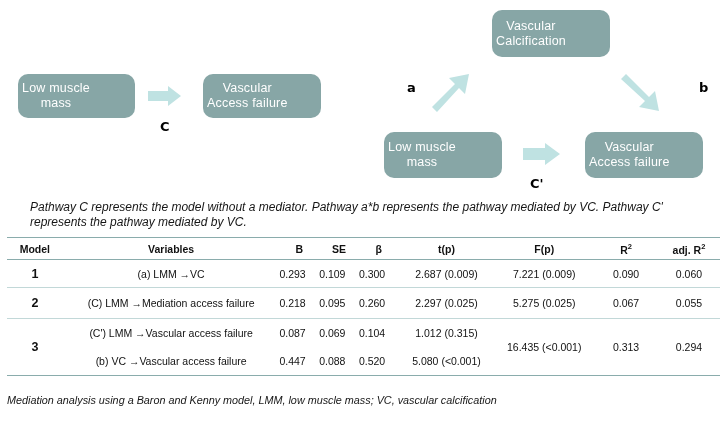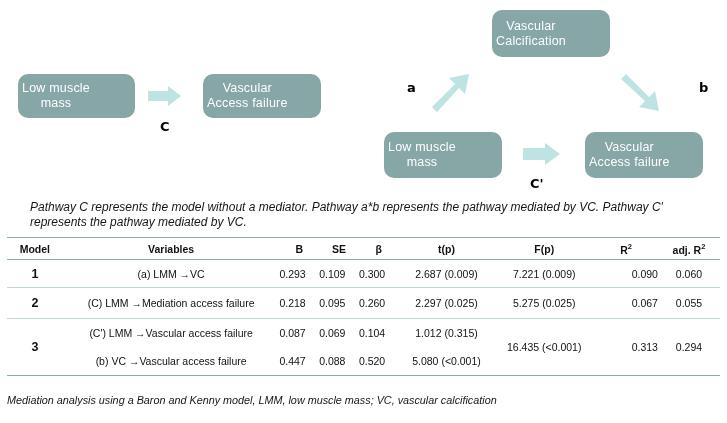--- a/index.html
+++ b/index.html
@@ -111,21 +111,21 @@
   }
   td.c-var {
     text-align: center;
     width: 225px;
     white-space: nowrap;
     margin-top: 36px;
   }
   td.c-num   { width: 42px; }
   td.c-tp    { text-align: center; width: 105px; }
   td.c-fp    { text-align: center; width: 110px; }
-  td.c-r2    { text-align: right; width: 70px; margin-top: 40px; }
+  td.c-r2    { text-align: center; width: 70px; margin-top: 40px; }
   td.c-ar2   { text-align: center; width: 68px; }
 
   .r1 td { height: 27px; }
   .r2 td { height: 30px; }
   .r3a td, .r3b td { height: 28px; }
 
   sup { font-size: 7.5px; vertical-align: super; }
 
   
   #table-footnote {

